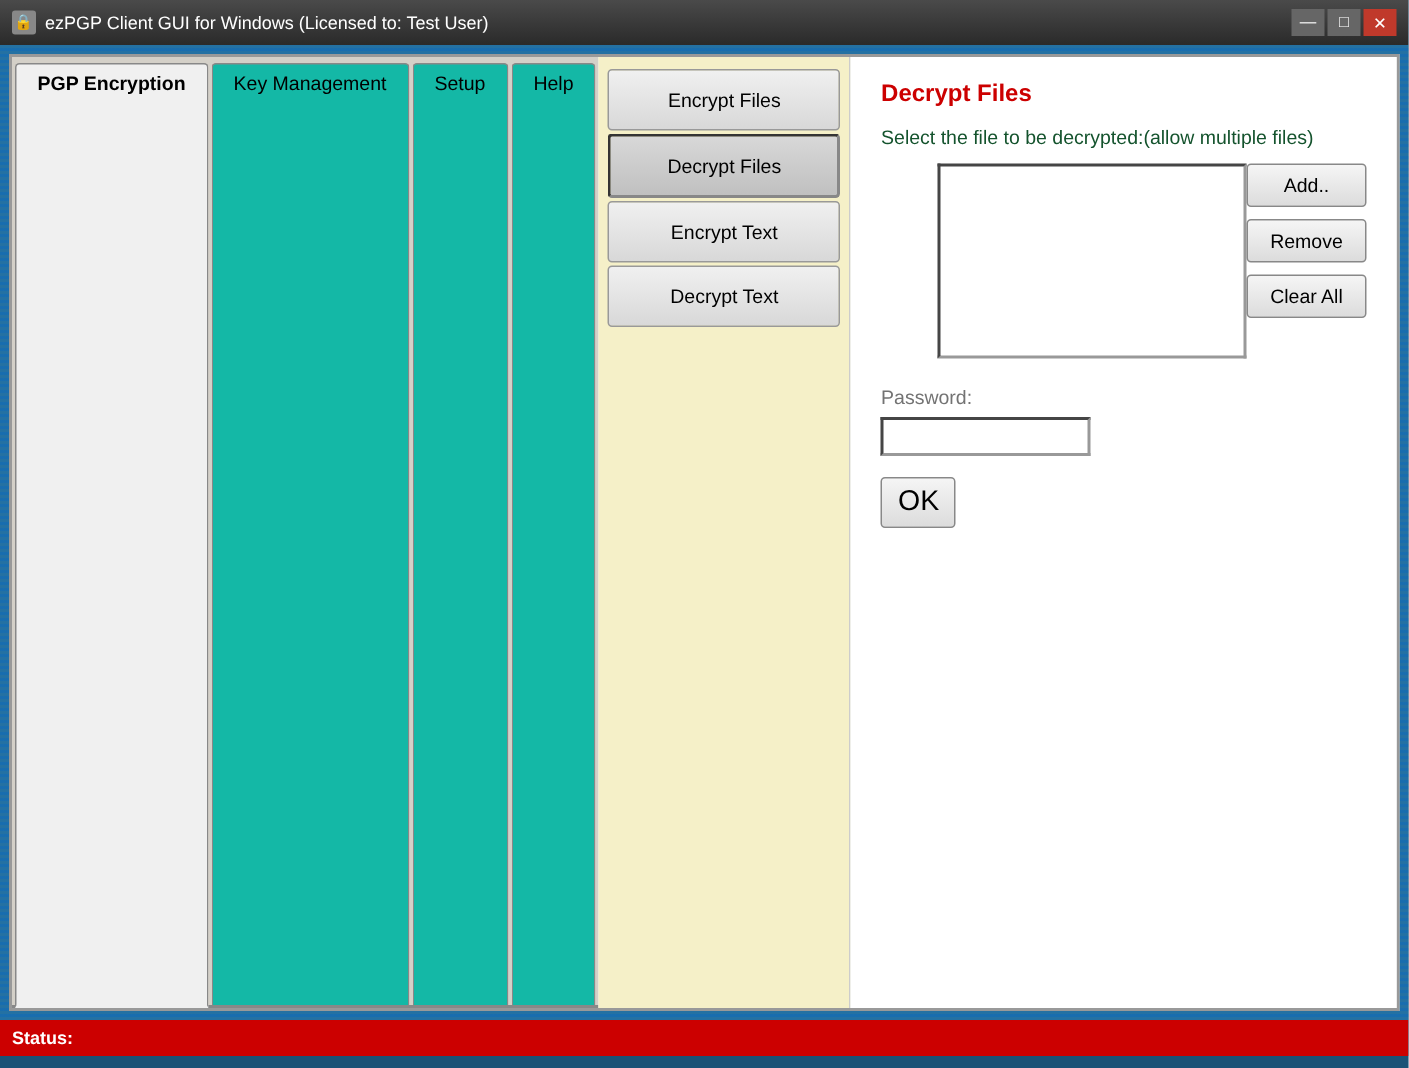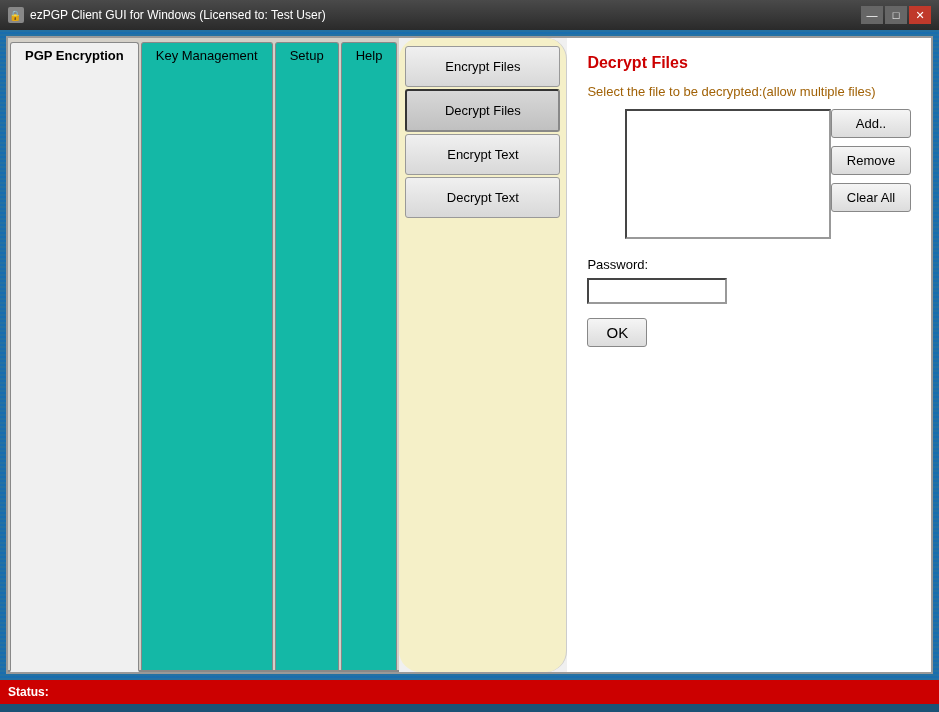--- a/index.html
+++ b/index.html
@@ -115,21 +115,20 @@
 
     
     .sidebar {
       width: 168px;
       background: #f5f0c8;
       border-right: 1px solid #ccc;
       padding: 8px 6px;
       display: flex;
       flex-direction: column;
       gap: 2px;
-      border-radius: 21px;
     }
     .sidebar-btn {
       width: 100%;
       padding: 12px 8px;
       background: linear-gradient(to bottom, #f0f0f0, #d8d8d8);
       border: 1px solid #999;
       border-radius: 3px;
       cursor: pointer;
       font-size: 13px;
       text-align: center;
@@ -146,21 +145,21 @@
       padding: 16px 20px;
       background: white;
     }
     .panel-title {
       color: #cc0000;
       font-size: 16px;
       font-weight: bold;
       margin-bottom: 12px;
     }
     .panel-desc {
-      color: #a16207;
+      color: #14532d;
       font-size: 13px;
       margin-bottom: 10px;
     }
     .files-area-wrapper {
       display: flex;
       gap: 0;
       margin-bottom: 18px;
       padding-left: 38px;
     }
     .files-listbox {
@@ -185,39 +184,39 @@
       border-radius: 3px;
       cursor: pointer;
       font-size: 13px;
       text-align: center;
       color: #000;
     }
 
     .password-label {
       font-size: 13px;
       margin-bottom: 6px;
-      color: #000000;
+      color: #737373;
     }
     .password-input {
       width: 140px;
       height: 26px;
       border: 2px inset #999;
       padding: 2px 4px;
       font-size: 13px;
       margin-bottom: 14px;
       display: block;
     }
     .ok-btn {
-      width: 60px;
+      width: 50px;
       padding: 5px 10px;
       background: linear-gradient(to bottom, #f5f5f5, #dcdcdc);
       border: 1px solid #888;
       border-radius: 3px;
       cursor: pointer;
-      font-size: 15px;
+      font-size: 19px;
       text-align: center;
     }
 
     
     .status-bar {
       height: 24px;
       background: #cc0000;
       display: flex;
       align-items: center;
       padding: 0 8px;

